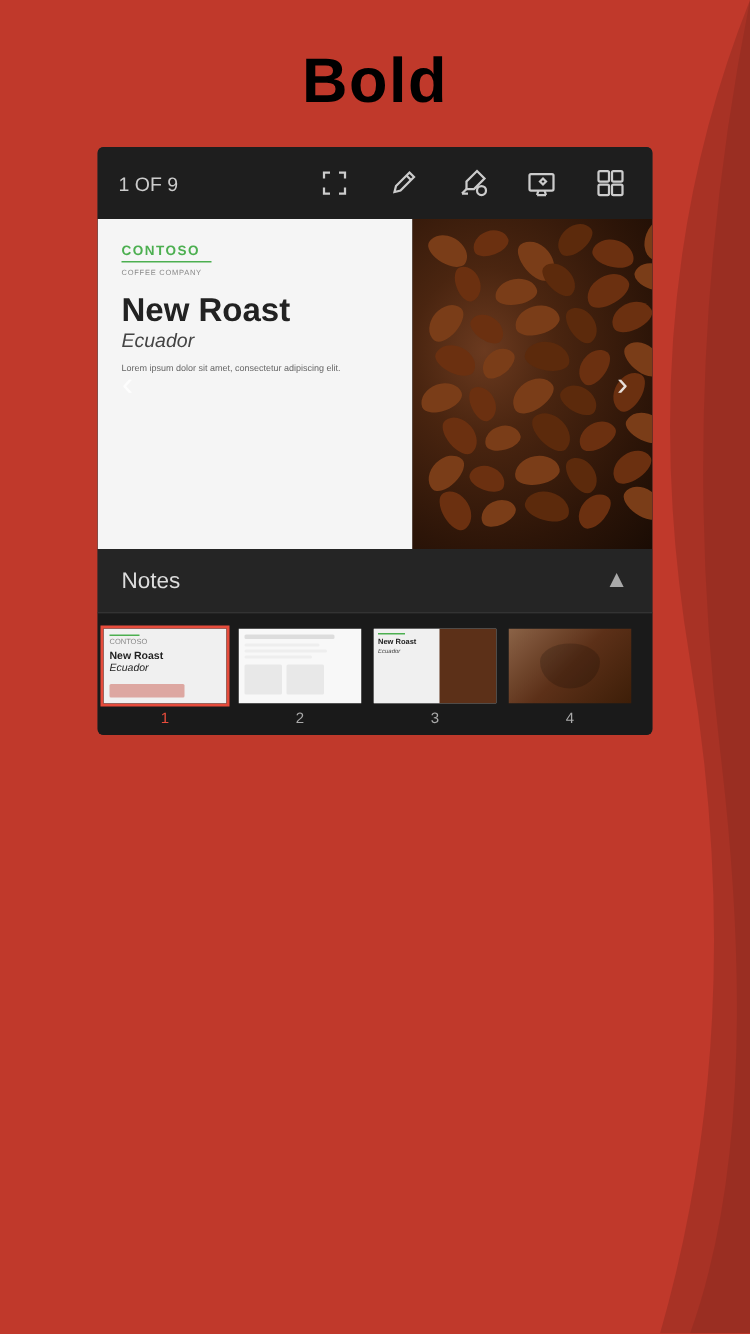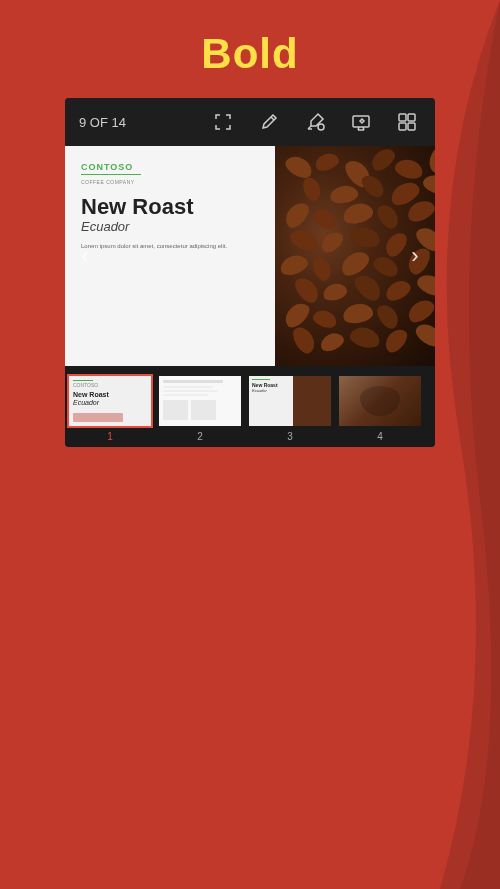--- a/index.html
+++ b/index.html
@@ -7,21 +7,21 @@
       width: 500px;
       height: 889px;
       background-color: #c0392b;
       font-family: 'Segoe UI', Arial, sans-serif;
       overflow: hidden;
       position: relative;
     }
 
     .header-title {
       text-align: center;
-      color: #fde047;
+      color: #000000;
       font-size: 42px;
       font-weight: bold;
       padding: 30px 0 20px;
       letter-spacing: 1px;
     }
 
     
     .app-panel {
       margin: 0 65px;
       background: #2d2d2d;
@@ -298,21 +298,21 @@
 <svg class="bg-curve" width="120" height="889" viewBox="0 0 120 889">
   <path d="M120 0 Q40 200 80 440 Q120 680 60 889 L120 889 Z" fill="rgba(0,0,0,0.12)"></path>
   <path d="M120 0 Q70 250 100 500 Q130 750 80 889 L120 889 Z" fill="rgba(0,0,0,0.08)"></path>
 </svg>
 
 <div class="header-title">Bold</div>
 
 <div class="app-panel">
 
   <div class="toolbar">
-    <span class="slide-counter">9 OF 14</span>
+    <span class="slide-counter">1 OF 9</span>
 
     <span class="toolbar-icon">
       <svg width="20" height="20" viewBox="0 0 20 20" fill="none" stroke="#cccccc" stroke-width="1.5">
         <path d="M3 7V3h4M13 3h4v4M17 13v4h-4M7 17H3v-4"></path>
       </svg>
     </span>
 
     <span class="toolbar-icon">
       <svg width="20" height="20" viewBox="0 0 20 20" fill="none" stroke="#cccccc" stroke-width="1.5">
         <path d="M14 3l3 3-9 9-4 1 1-4 9-9z"></path>
@@ -405,20 +405,24 @@
         <div class="bean" style="width:26px;height:17px;top:186px;left:108px;background:#6b3010;transform:rotate(-50deg)"></div>
         <div class="bean" style="width:28px;height:18px;top:180px;left:140px;background:#7a3d18;transform:rotate(35deg)"></div>
       </div>
     </div>
 
     <div class="nav-arrow nav-arrow-left">‹</div>
     <div class="nav-arrow nav-arrow-right">›</div>
   </div>
 
   <div class="notes-section">
+    <div class="notes-header">
+      <span class="notes-label">Notes</span>
+      <span class="notes-chevron">▲</span>
+    </div>
   </div>
 
   <div class="thumbnail-strip">
 
     <div class="thumb-item">
       <div class="thumb-img active">
         <div class="thumb1-bg">
           <div class="thumb1-green-line"></div>
           <div style="font-size:5px;color:#888;margin-bottom:3px;">CONTOSO</div>
           <div class="thumb1-title">New Roast<br><span style="font-weight:normal;font-style:italic;">Ecuador</span></div>

